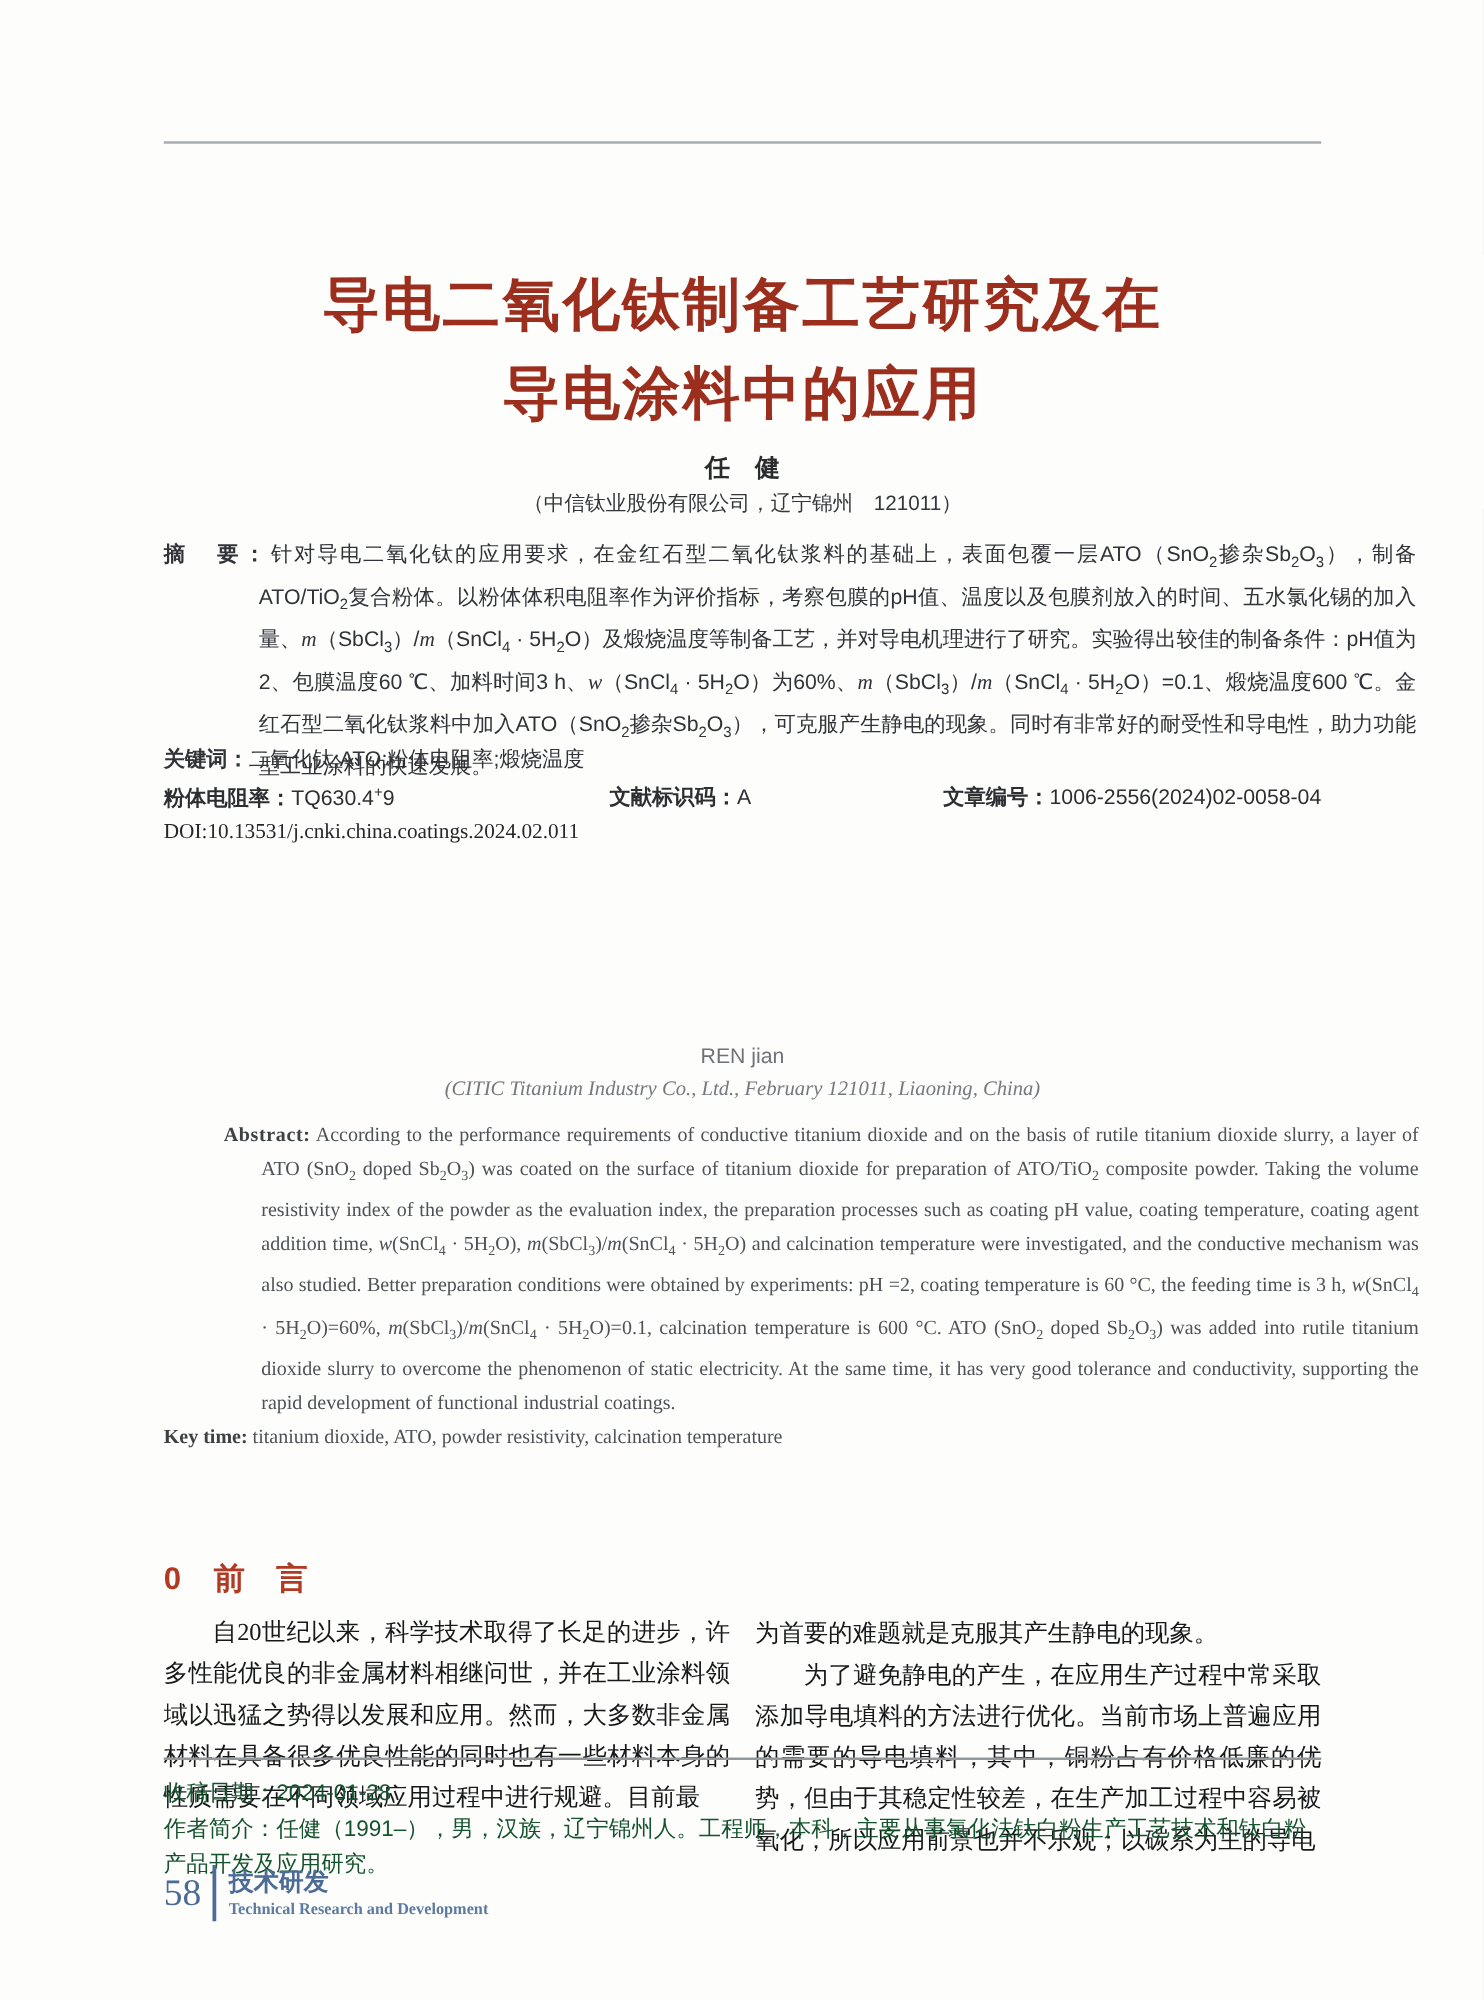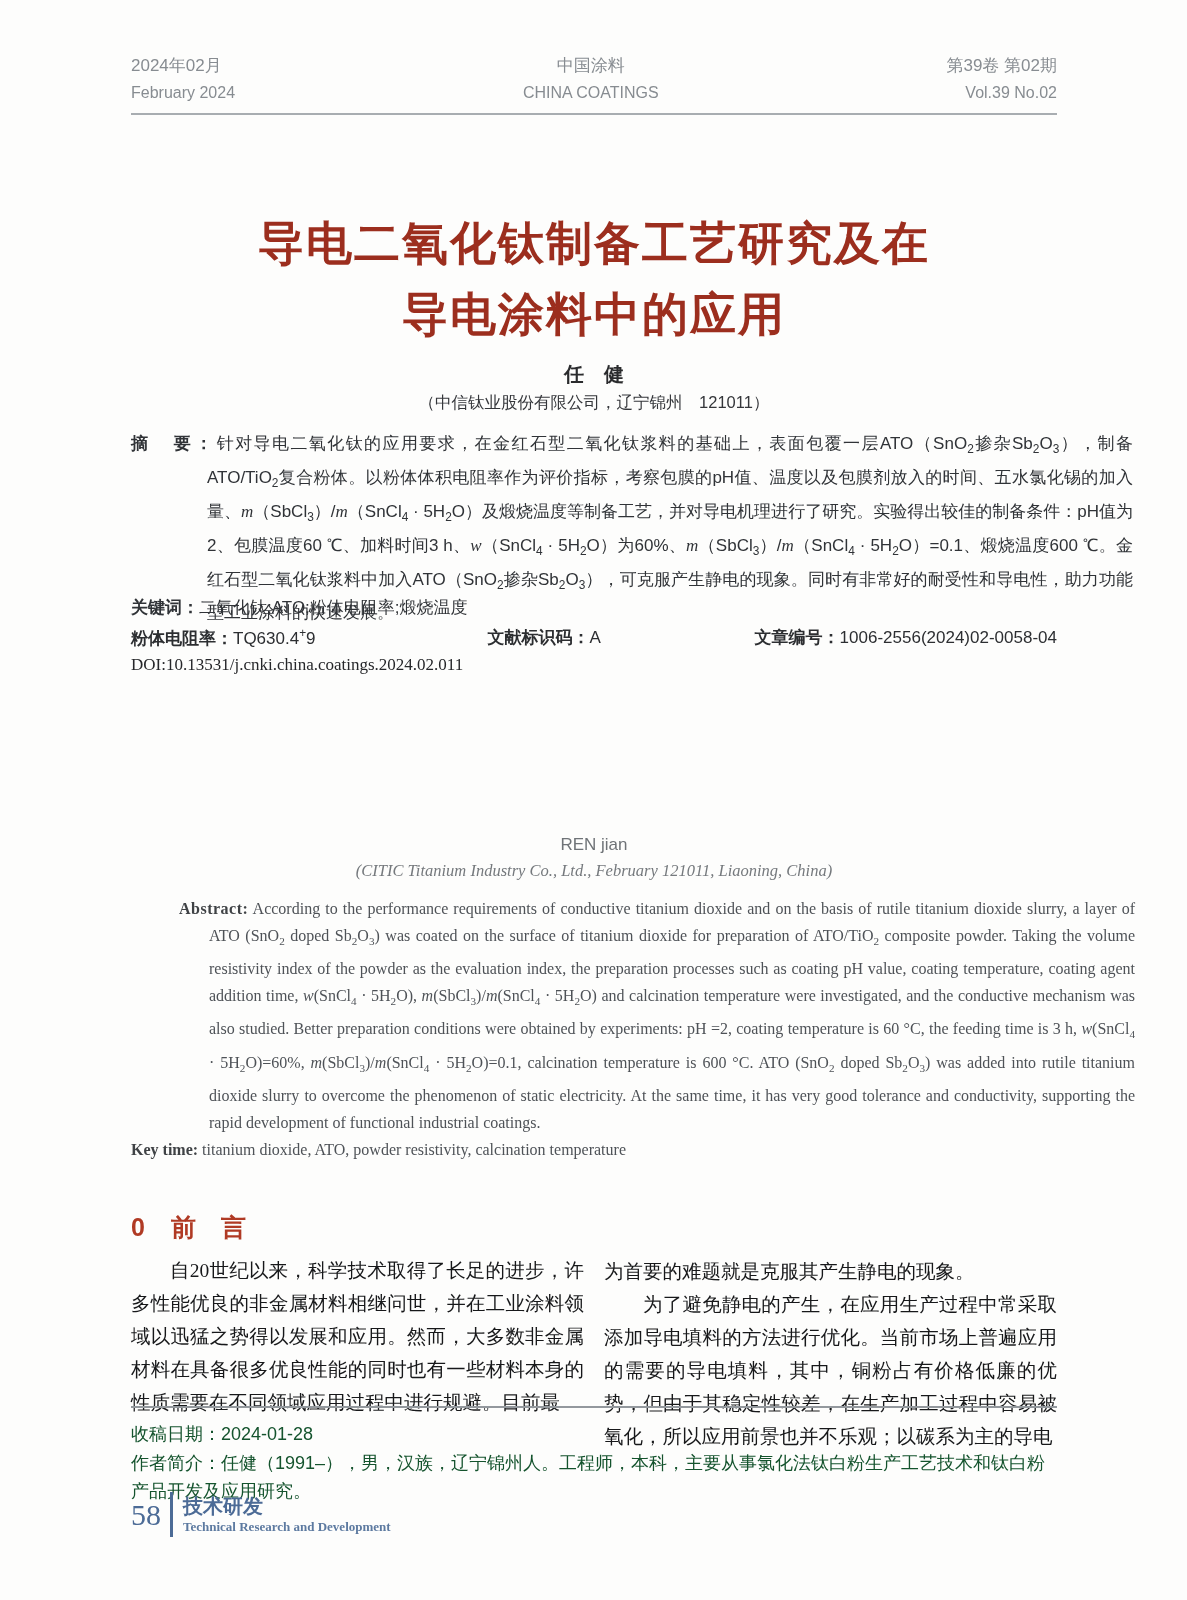--- a/index.html
+++ b/index.html
@@ -45,21 +45,21 @@
   .affil-en{top:861px;text-align:center;font-family:"Liberation Serif",serif;font-style:italic;font-size:16.5px;color:#75797d;}
 
   
   .abstract-en{top:895px;font-family:"Liberation Serif",serif;font-size:16px;line-height:27px;color:#4e5257;text-align:justify;padding-left:78px;text-indent:-78px;}
   .abstract-en .lab{font-weight:700;letter-spacing:.5px;color:#3f4245;margin-left:48px;}
   .abstract-en i{font-style:italic;}
   .keywords-en{top:1141px;font-family:"Liberation Serif",serif;font-size:16px;color:#4e5257;}
   .keywords-en .lab{font-weight:700;color:#3f4245;}
 
   
-  .body-cols{top:1212px;display:flex;gap:20px;}
+  .body-cols{top:1248px;display:flex;gap:20px;}
   .col{width:453px;}
   .sec-head{color:#b03a24;font-size:25px;font-weight:700;margin:0 0 12px 0;line-height:30px;}
   .sec-head .num{margin-right:26px;}
   .body-cols p{margin:0;font-family:"Liberation Serif",serif;font-size:19.5px;line-height:33px;text-align:justify;color:#17181a;}
   .indent{text-indent:2em;}
   .col-right{padding-top:43px;}
 
   
   .footnotes{top:1406px;border-top:2px solid #93989d;padding-top:12px;font-size:18px;line-height:28.5px;color:#14532d;}
 
@@ -68,34 +68,20 @@
   .pagefoot .pn{font-family:"Liberation Serif",serif;font-size:30px;color:#4c6b96;}
   .pagefoot .bar{width:3px;height:45px;background:#4c6b96;margin:0 10px 0 9px;}
   .pf-cn{font-size:20px;font-weight:700;color:#4c6b96;line-height:24px;}
   .pf-en{font-family:"Liberation Serif",serif;font-size:13px;font-weight:700;color:#5d7aa0;line-height:18px;}
 </style>
 </head>
 <body>
 
 <div class="page">
 
-  <div class="content runhead">
-    <div class="l">
-      <div>2024年02月</div>
-      <div class="en">February 2024</div>
-    </div>
-    <div class="c">
-      <div>中国涂料</div>
-      <div class="en">CHINA COATINGS</div>
-    </div>
-    <div class="r">
-      <div>第39卷 第02期</div>
-      <div class="en">Vol.39 No.02</div>
-    </div>
-  </div>
   <div class="content head-rule"></div>
 
   <div class="content title-cn">
     <div>导电二氧化钛制备工艺研究及在</div>
     <div>导电涂料中的应用</div>
   </div>
   <div class="content author-cn">任　健</div>
   <div class="content affil-cn">（中信钛业股份有限公司，辽宁锦州　121011）</div>
 
   <div class="content abstract-cn"><span class="lab">摘　要：</span><span>针对导电二氧化钛的应用要求，在金红石型二氧化钛浆料的基础上，表面包覆一层ATO（SnO<sub>2</sub>掺杂Sb<sub>2</sub>O<sub>3</sub>），制备ATO/TiO<sub>2</sub>复合粉体。以粉体体积电阻率作为评价指标，考察包膜的pH值、温度以及包膜剂放入的时间、五水氯化锡的加入量、<i>m</i>（SbCl<sub>3</sub>）/<i>m</i>（SnCl<sub>4</sub> · 5H<sub>2</sub>O）及煅烧温度等制备工艺，并对导电机理进行了研究。实验得出较佳的制备条件：pH值为2、包膜温度60 ℃、加料时间3 h、<i>w</i>（SnCl<sub>4</sub> · 5H<sub>2</sub>O）为60%、<i>m</i>（SbCl<sub>3</sub>）/<i>m</i>（SnCl<sub>4</sub> · 5H<sub>2</sub>O）=0.1、煅烧温度600 ℃。金红石型二氧化钛浆料中加入ATO（SnO<sub>2</sub>掺杂Sb<sub>2</sub>O<sub>3</sub>），可克服产生静电的现象。同时有非常好的耐受性和导电性，助力功能型工业涂料的快速发展。</span></div>

